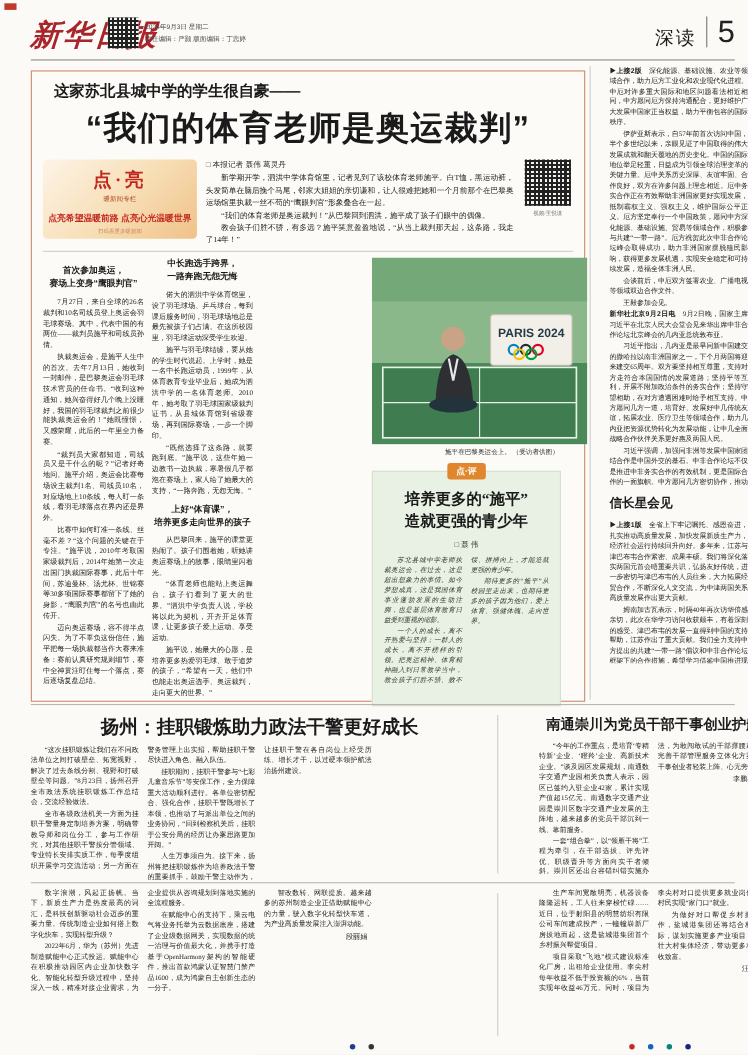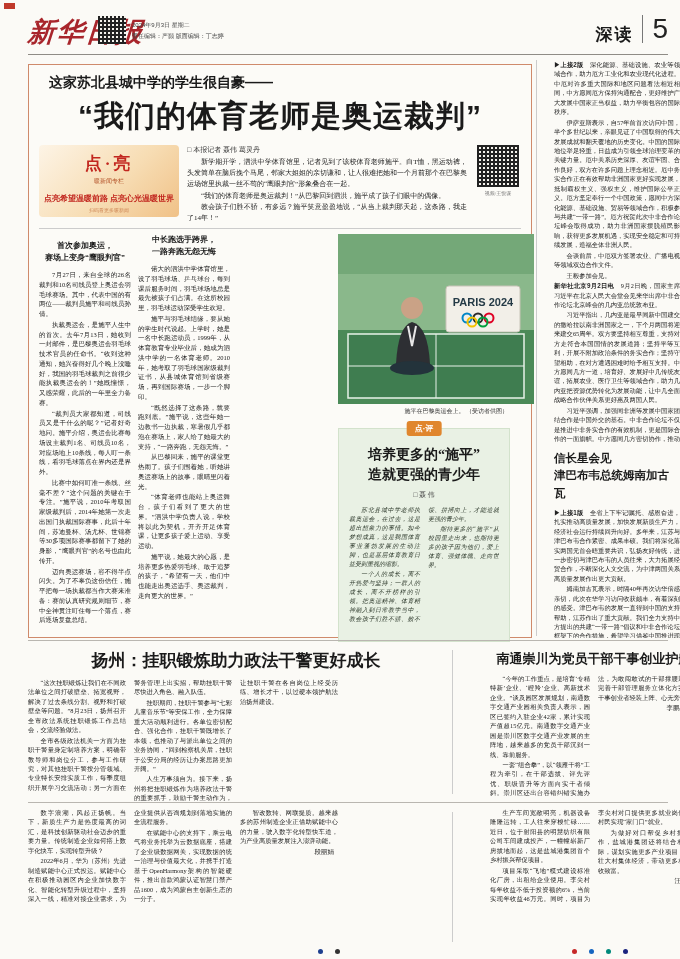--- a/index.html
+++ b/index.html
@@ -9,21 +9,21 @@
   .reg-mark{position:absolute;left:4px;top:3px;width:11px;height:6px;background:#c0392b;}
   
   .header{position:absolute;left:28px;top:12px;right:12px;height:40px;}
   .masthead{position:absolute;left:0;top:2px;font-family:"Liberation Serif",serif;font-style:italic;font-weight:bold;font-size:27px;color:#a8252b;letter-spacing:2px;transform:skewX(-4deg);}
   .qr{background:
       repeating-linear-gradient(0deg,#222 0 2px,transparent 2px 4px),
       repeating-linear-gradient(90deg,#222 0 2px,#f4f2ec 2px 4px);}
   .qr-header{position:absolute;left:70px;top:4px;width:28px;height:28px;}
   .dateblock{position:absolute;left:104px;top:8px;font-size:6px;color:#444;line-height:1.8;font-family:"Liberation Sans",sans-serif;}
   .sectionblock{position:absolute;right:0;top:0;display:flex;align-items:center;gap:9px;}
-  .section-title{font-weight:bold;font-size:17px;letter-spacing:2px;margin-top:11px;}
+  .section-title{font-weight:normal;font-size:17px;letter-spacing:2px;margin-top:11px;}
   .vr{width:1px;height:28px;background:#777;}
   .page-number{font-size:28px;color:#222;font-family:"Liberation Sans",sans-serif;}
   .header-rule{position:absolute;left:28px;right:12px;top:54px;height:1px;background:#8f8c86;}
   
   .main-box{position:absolute;left:28px;top:64px;width:504px;height:574px;border:1px solid #cf8a6b;background:#fcfbf7;}
   .kicker{margin:9px 0 0 20px;font-family:"Liberation Sans",sans-serif;font-weight:bold;font-size:14px;}
   .main-headline{text-align:center;font-family:"Liberation Sans",sans-serif;font-weight:bold;font-size:30px;letter-spacing:1px;margin:4px 0 8px;}
   .intro-row{display:flex;gap:8px;padding:0 10px;align-items:stretch;height:78px;}
   .promo{width:140px;height:72px;border-radius:4px;background:linear-gradient(135deg,#fdf4e6 0%,#f7ddb4 55%,#f0c187 100%);text-align:center;padding-top:7px;overflow:hidden;}
   .promo-title{color:#c2271f;font-weight:bold;font-size:17px;letter-spacing:3px;}
@@ -135,20 +135,22 @@
           <p class="para">7月27日，来自全球的26名裁判和10名司线员登上奥运会羽毛球赛场。其中，代表中国的有两位——裁判员施平和司线员孙倩。</p>
           <p class="para">执裁奥运会，是施平人生中的首次。去年7月13日，她收到一封邮件，是巴黎奥运会羽毛球技术官员的任命书。“收到这种通知，她兴奋得好几个晚上没睡好，我国的羽毛球裁判之前很少能执裁奥运会的！”她既憧憬，又感荣耀，此后的一年里全力备赛。</p>
           <p class="para">“裁判员大家都知道，司线员又是干什么的呢？”记者好奇地问。施平介绍，奥运会比赛每场设主裁判1名、司线员10名，对应场地上10条线，每人盯一条线，看羽毛球落点在界内还是界外。</p>
           <p class="para">比赛中如何盯准一条线、丝毫不差？“这个问题的关键在于专注。”施平说，2010年考取国家级裁判后，2014年她第一次走出国门执裁国际赛事，此后十年间，苏迪曼杯、汤尤杯、世锦赛等30多项国际赛事都留下了她的身影，“鹰眼判官”的名号也由此传开。</p>
           <p class="para">迈向奥运赛场，容不得半点闪失。为了不辜负这份信任，施平把每一场执裁都当作大赛来准备：赛前认真研究规则细节，赛中全神贯注盯住每一个落点，赛后逐场复盘总结。</p>
           <div class="subhead">中长跑选手跨界，
 一路奔跑无怨无悔</div>
           <p class="para">偌大的泗洪中学体育馆里，设了羽毛球场、乒乓球台，每到课后服务时间，羽毛球场地总是最先被孩子们占满。在这所校园里，羽毛球运动深受学生欢迎。</p>
           <p class="para">施平与羽毛球结缘，要从她的学生时代说起。上学时，她是一名中长跑运动员，1999年，从体育教育专业毕业后，她成为泗洪中学的一名体育老师。2010年，她考取了羽毛球国家级裁判证书，从县城体育馆到省级赛场，再到国际赛场，一步一个脚印。</p>
           <p class="para">“既然选择了这条路，就要跑到底。”施平说，这些年她一边教书一边执裁，寒暑假几乎都泡在赛场上，家人给了她最大的支持，“一路奔跑，无怨无悔。”</p>
+          <div class="subhead">上好“体育课”，
+培养更多走向世界的孩子</div>
           <p class="para">从巴黎回来，施平的课堂更热闹了。孩子们围着她，听她讲奥运赛场上的故事，眼睛里闪着光。</p>
           <p class="para">“体育老师也能站上奥运舞台，孩子们看到了更大的世界。”泗洪中学负责人说，学校将以此为契机，开齐开足体育课，让更多孩子爱上运动、享受运动。</p>
           <p class="para">施平说，她最大的心愿，是培养更多热爱羽毛球、敢于追梦的孩子，“希望有一天，他们中也能走出奥运选手、奥运裁判，走向更大的世界。”</p>
         </div>
 
       <div class="right-stack">
         <div class="photo">
           <svg width="196" height="170" viewBox="0 0 196 170">
             <rect width="196" height="170" fill="#8ab88b"></rect>
             <rect y="96" width="196" height="74" fill="#4b8a58"></rect>
@@ -196,21 +198,20 @@
         <p class="para no-indent"><b>▶上接2版　</b>深化能源、基础设施、农业等领域合作，助力厄方工业化和农业现代化进程。中厄对许多重大国际和地区问题看法相近相同，中方愿同厄方保持沟通配合，更好维护广大发展中国家正当权益，助力平衡包容的国际秩序。</p>
         <p class="para">伊萨亚斯表示，自57年前首次访问中国，半个多世纪以来，亲眼见证了中国取得的伟大发展成就和翻天覆地的历史变化。中国的国际地位举足轻重，日益成为引领全球治理变革的关键力量。厄中关系历史深厚、友谊牢固、合作良好，双方在许多问题上理念相近。厄中务实合作正在有效帮助非洲国家更好实现发展，抵制霸权主义、强权主义，维护国际公平正义。厄方坚定奉行一个中国政策，愿同中方深化能源、基础设施、贸易等领域合作，积极参与共建“一带一路”。厄方祝贺此次中非合作论坛峰会取得成功，助力非洲国家摆脱殖民影响，获得更多发展机遇，实现安全稳定和可持续发展，造福全体非洲人民。</p>
         <p class="para">会谈前后，中厄双方签署农业、广播电视等领域双边合作文件。</p>
         <p class="para">王毅参加会见。</p>
         <p class="para no-indent"><b>新华社北京9月2日电　</b>9月2日晚，国家主席习近平在北京人民大会堂会见来华出席中非合作论坛北京峰会的几内亚总统敦布亚。</p>
         <p class="para">习近平指出，几内亚是最早同新中国建交的撒哈拉以南非洲国家之一，下个月两国将迎来建交65周年。双方要坚持相互尊重，支持对方走符合本国国情的发展道路；坚持平等互利，开展不附加政治条件的务实合作；坚持守望相助，在对方遭遇困难时给予相互支持。中方愿同几方一道，培育好、发展好中几传统友谊，拓展农业、医疗卫生等领域合作，助力几内亚把资源优势转化为发展动能，让中几全面战略合作伙伴关系更好惠及两国人民。</p>
         <p class="para">习近平强调，加强同非洲等发展中国家团结合作是中国外交的基石。中非合作论坛不仅是推进中非务实合作的有效机制，更是国际合作的一面旗帜。中方愿同几方密切协作，推动这次峰会取得圆满成功，凝聚起全球南方的力量，推动构建人类命运共同体。</p>
       </div>
     <div class="side-headline">
       <div>信长星会见</div>
-      <div>津巴布韦总统姆南加古瓦</div>
     </div>
     <div class="side-flow2">
         <p class="para no-indent"><b>▶上接1版　</b>全省上下牢记嘱托、感恩奋进，扎实推动高质量发展，加快发展新质生产力，经济社会运行持续回升向好。多年来，江苏与津巴布韦合作紧密、成果丰硕。我们将深化落实两国元首会晤重要共识，弘扬友好传统，进一步密切与津巴布韦的人员往来，大力拓展经贸合作，不断深化人文交流，为中津两国关系高质量发展作出更大贡献。</p>
         <p class="para">姆南加古瓦表示，时隔40年再次访华倍感亲切，此次在华学习访问收获颇丰，有着深刻的感受。津巴布韦的发展一直得到中国的支持帮助，江苏作出了重大贡献。我们全力支持中方提出的共建“一带一路”倡议和中非合作论坛框架下的合作措施，希望学习借鉴中国推进现代化建设的经验，拓展双方各领域务实合作，欢迎更多江苏企业到津巴布韦投资，实现共赢发展。</p>
       </div>
   </aside>
 
   <div class="band-rule" style="top:640px"></div>
   <section class="band band1" style="top:646px;height:152px">
     <div class="vrule"></div>

